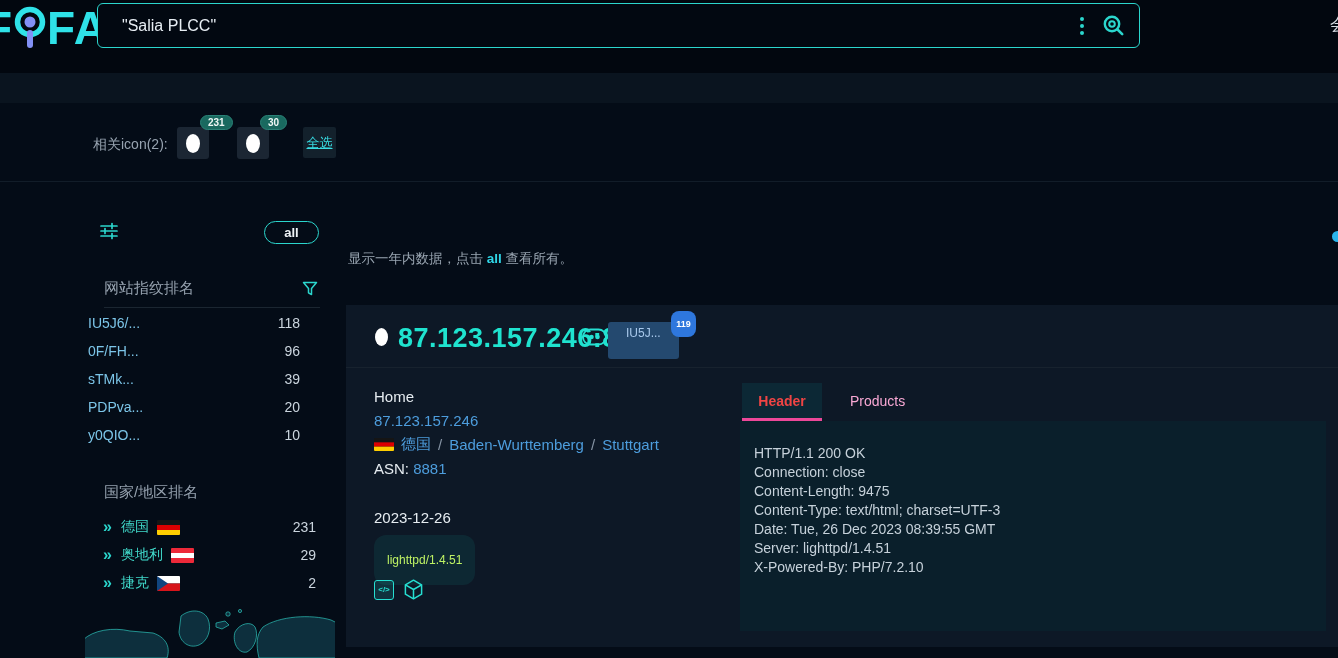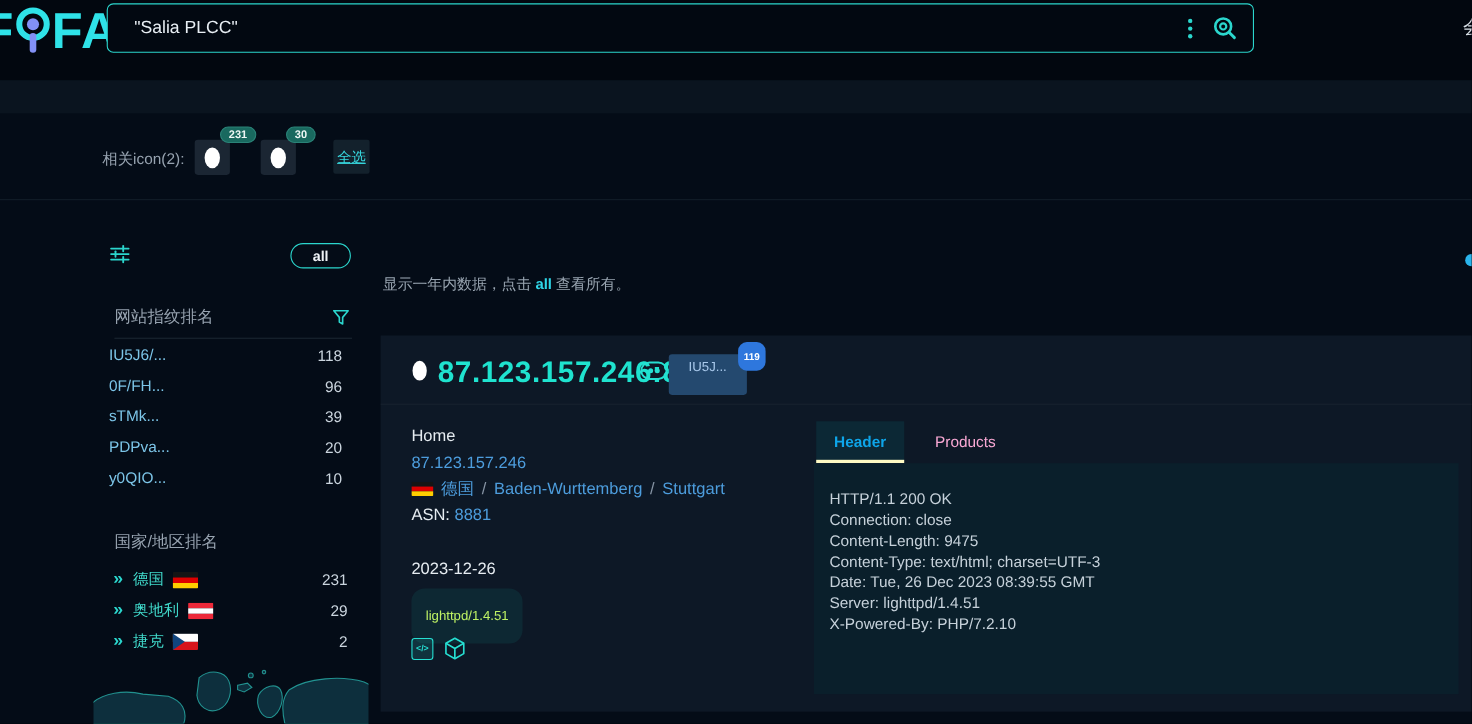--- a/index.html
+++ b/index.html
@@ -41,21 +41,21 @@
   .divider-main { position:absolute; top:181px; left:0; width:100%; height:1px; background:#121d29; }
 
   
   .sliders-icon { position:absolute; left:100px; top:222px; cursor:pointer; }
   .all-pill { position:absolute; left:264px; top:221px; width:55px; height:23px;
               border:1px solid #2bd6cd; border-radius:12px; background:transparent;
               color:#eef3f7; font-weight:bold; font-size:13px; cursor:pointer; font-family:inherit; }
   .side-title { position:absolute; left:104px; font-size:15px; font-weight:normal; color:#97a3b0; }
   .funnel-icon { position:absolute; left:302px; top:281px; cursor:pointer; }
   .fp-divider { position:absolute; left:104px; top:307px; width:216px; height:1px; background:#1b2631; }
-  .rank-row { position:absolute; left:99px; width:212px; height:20px; }
+  .rank-row { position:absolute; left:88px; width:212px; height:20px; }
   .rank-label { color:#7cc5e8; font-size:14px; text-decoration:none; cursor:pointer; }
   .rank-count { position:absolute; right:0; top:1px; color:#cbd5de; font-size:14px; }
   .country-row { position:absolute; left:103px; width:213px; height:20px;
                  display:flex; align-items:center; gap:8px; }
   .chev { color:#2bd6cd; font-size:16px; font-weight:bold; cursor:pointer; line-height:14px; }
   .chev::before { content:"\00BB"; letter-spacing:1px; }
   .country-name { color:#41dbcc; font-size:14px; text-decoration:none; cursor:pointer; }
   .flag { border-radius:1px; flex:none; }
   .country-count { position:absolute; right:0; color:#cbd5de; font-size:14px; }
   .map { position:absolute; left:85px; top:596px; }
@@ -86,22 +86,22 @@
   .srv-tag { position:absolute; left:28px; top:230px; background:rgba(30,224,203,0.08);
              color:#bef264; font-size:12px; padding:18px 13px; border-radius:12px; }
   .mini-icons { position:absolute; left:28px; top:274px; display:flex; gap:9px; align-items:center; }
   .code-icon { width:20px; height:20px; border:1.5px solid #26dfd2; border-radius:3px;
                background:rgba(38,223,210,0.14); display:flex; align-items:center; justify-content:center;
                color:#26dfd2; font-size:8px; font-weight:bold; cursor:pointer; }
   .code-icon::before { content:"\003C\002F\003E"; }
   .cube-icon { cursor:pointer; display:flex; }
 
   .tab-header { position:absolute; left:396px; top:78px; width:80px; height:38px; background:#0c2835;
-                color:#0ea5e9; font-weight:bold; font-size:14px; display:flex; align-items:center;
-                justify-content:center; border-bottom:3px solid #fef9c3; cursor:pointer; }
+                color:#ef4444; font-weight:bold; font-size:14px; display:flex; align-items:center;
+                justify-content:center; border-bottom:3px solid #ec4899; cursor:pointer; }
   .tab-products { position:absolute; left:494px; top:78px; height:35px; display:flex; align-items:center;
                   color:#f9a8d4; font-size:14px; cursor:pointer; padding:0 10px; }
   .panel { position:absolute; left:394px; top:116px; width:586px; height:210px; background:#0a1f2b;
            padding:23px 0 0 14px; }
   .http-line { font-size:14px; line-height:19px; color:#c6d1da; }
 
   .float-btn { position:absolute; right:-5px; top:231px; width:11px; height:11px;
                border-radius:50%; background:#2ab5ec; cursor:pointer; }
 </style>
 </head>

